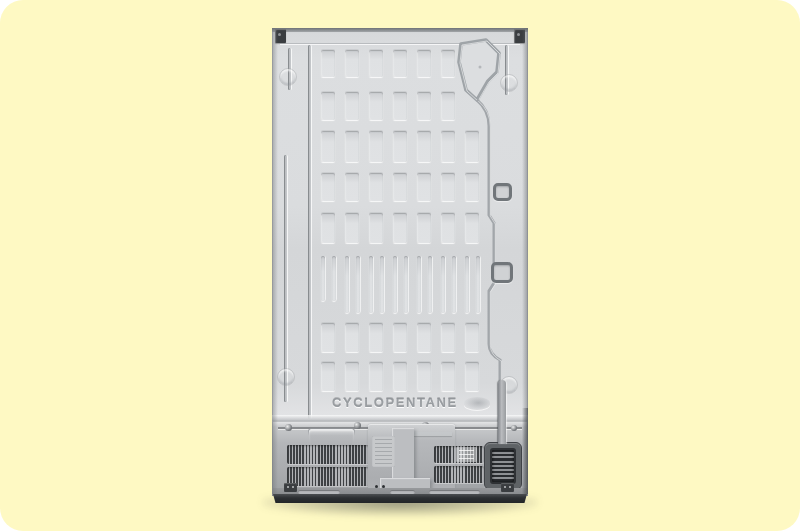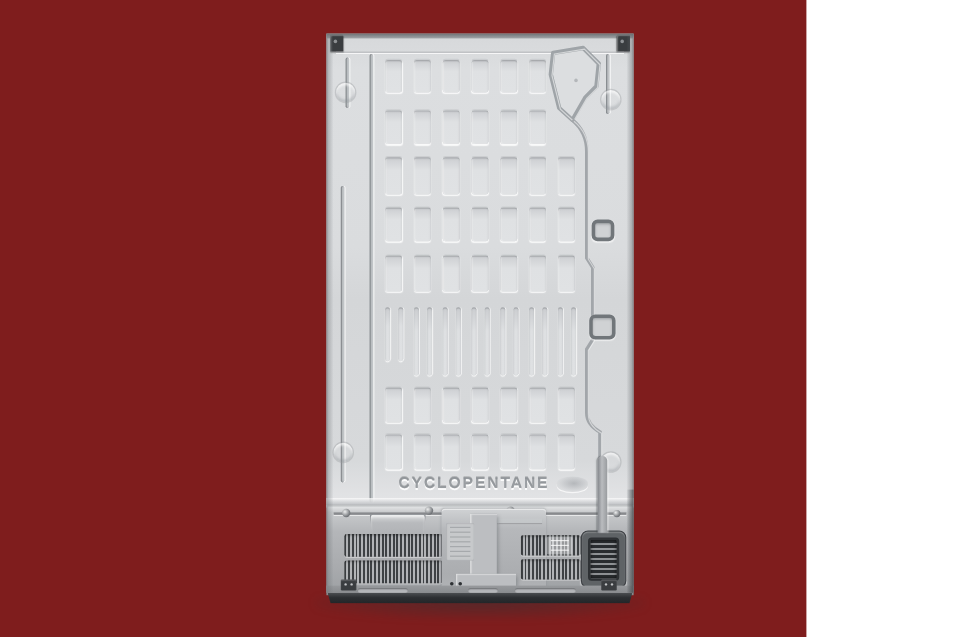--- a/index.html
+++ b/index.html
@@ -1,16 +1,16 @@
 <!DOCTYPE html>
 <html><head>
 <meta charset="utf-8">
 <style>
   html,body{margin:0;padding:0;background:#ffffff;font-family:"Liberation Sans",sans-serif;}
-  .stage{position:relative;width:672px;height:531px;background:#7f1d1d;overflow:hidden;}
+  .stage{position:relative;width:800px;height:531px;background:#fef9c3;overflow:hidden;border-radius:23px;}
 
   
   .fridge{position:absolute;left:272px;top:28px;width:256px;height:475px;z-index:2;}
   .backpanel{position:absolute;left:0;top:0;width:256px;height:395px;
     background:linear-gradient(180deg,#c2c5c8 0,#d7d9db 5px,#dcdee0 30px,#dadcde 45%,#d4d6d8 56%,#d7d9db 90%,#e2e3e5 98%,#c8cacc 100%);
     box-shadow:inset 0 0 0 1px rgba(150,154,158,.45);}
   .top-edge{position:absolute;left:0;top:0;width:256px;height:4px;
     background:linear-gradient(180deg,#6f7376,#a2a5a8);}
   .bracket{position:absolute;top:1px;width:11px;height:14px;background:#3a3d40;border-radius:1px;
     box-shadow:inset 1px 1px 1px rgba(255,255,255,.3), 0 1px 1px rgba(0,0,0,.3);}

